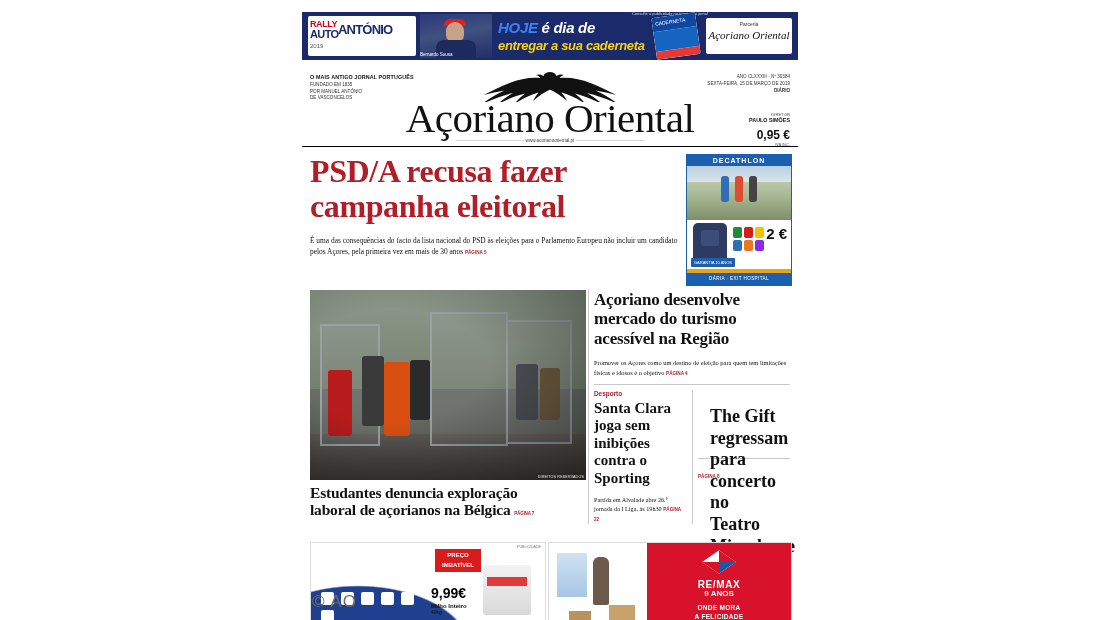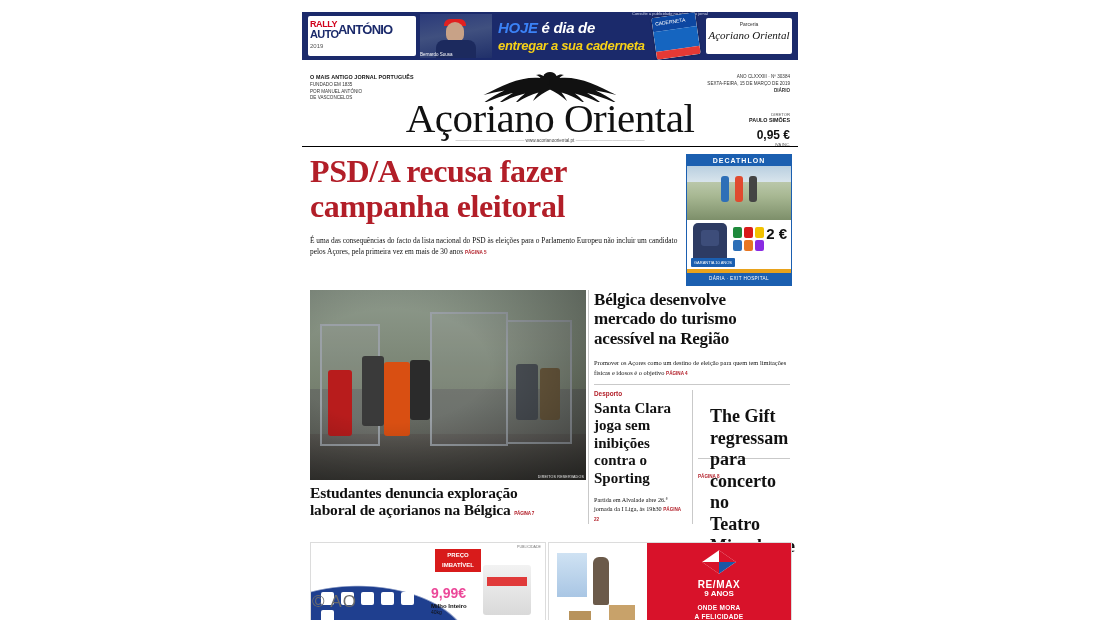--- a/index.html
+++ b/index.html
@@ -368,21 +368,21 @@
   .ad-agri .bag {
     position:absolute; left:172px; top:22px; width:48px; height:50px;
     background:linear-gradient(180deg,#f2f2f2,#d9d9d9);
     border-radius:3px;
   }
   .ad-agri .bag:before {
     content:""; position:absolute; left:4px; top:12px; width:40px; height:9px; background:#e03a3a;
   }
   .ad-agri .price {
     position:absolute; left:120px; top:42px;
-    font-family:"Liberation Sans", sans-serif; font-weight:bold; font-size:14px; color:#ec4899;
+    font-family:"Liberation Sans", sans-serif; font-weight:bold; font-size:14px; color:#000000;
   }
   .ad-agri .desc {
     position:absolute; left:120px; top:60px;
     font-family:"Liberation Sans", sans-serif; font-size:6px; color:#111; font-weight:bold;
   }
   .ad-agri .desc small { display:block; font-size:5px; font-weight:normal;}
   .ad-agri .tag {
     position:absolute; right:4px; top:2px;
     font-family:"Liberation Sans", sans-serif; font-size:3.6px; color:#777;
   }
@@ -581,21 +581,21 @@
     </h2>
   </div>
 
   <div class="vline" style="left:286px;top:278px;width:1px;height:234px;"></div>
   <div class="vline" style="left:292px;top:372px;width:196px;height:1px;"></div>
   <div class="vline" style="left:390px;top:378px;width:1px;height:134px;"></div>
   <div class="vline" style="left:396px;top:446px;width:92px;height:1px;"></div>
 
   <div class="cres">
     <h2>
-      <span>Bélgica desenvolve</span><br>
+      <span>Açoriano desenvolve</span><br>
       <span>mercado do turismo</span><br>
       <span>acessível na Região</span>
     </h2>
     <div class="deck">
       <span>Promover os Açores como um destino de eleição para quem tem limitações físicas e idosos é o objetivo</span>
       <span class="pg">PÁGINA 4</span>
     </div>
   </div>
 
   <div class="desporto">

